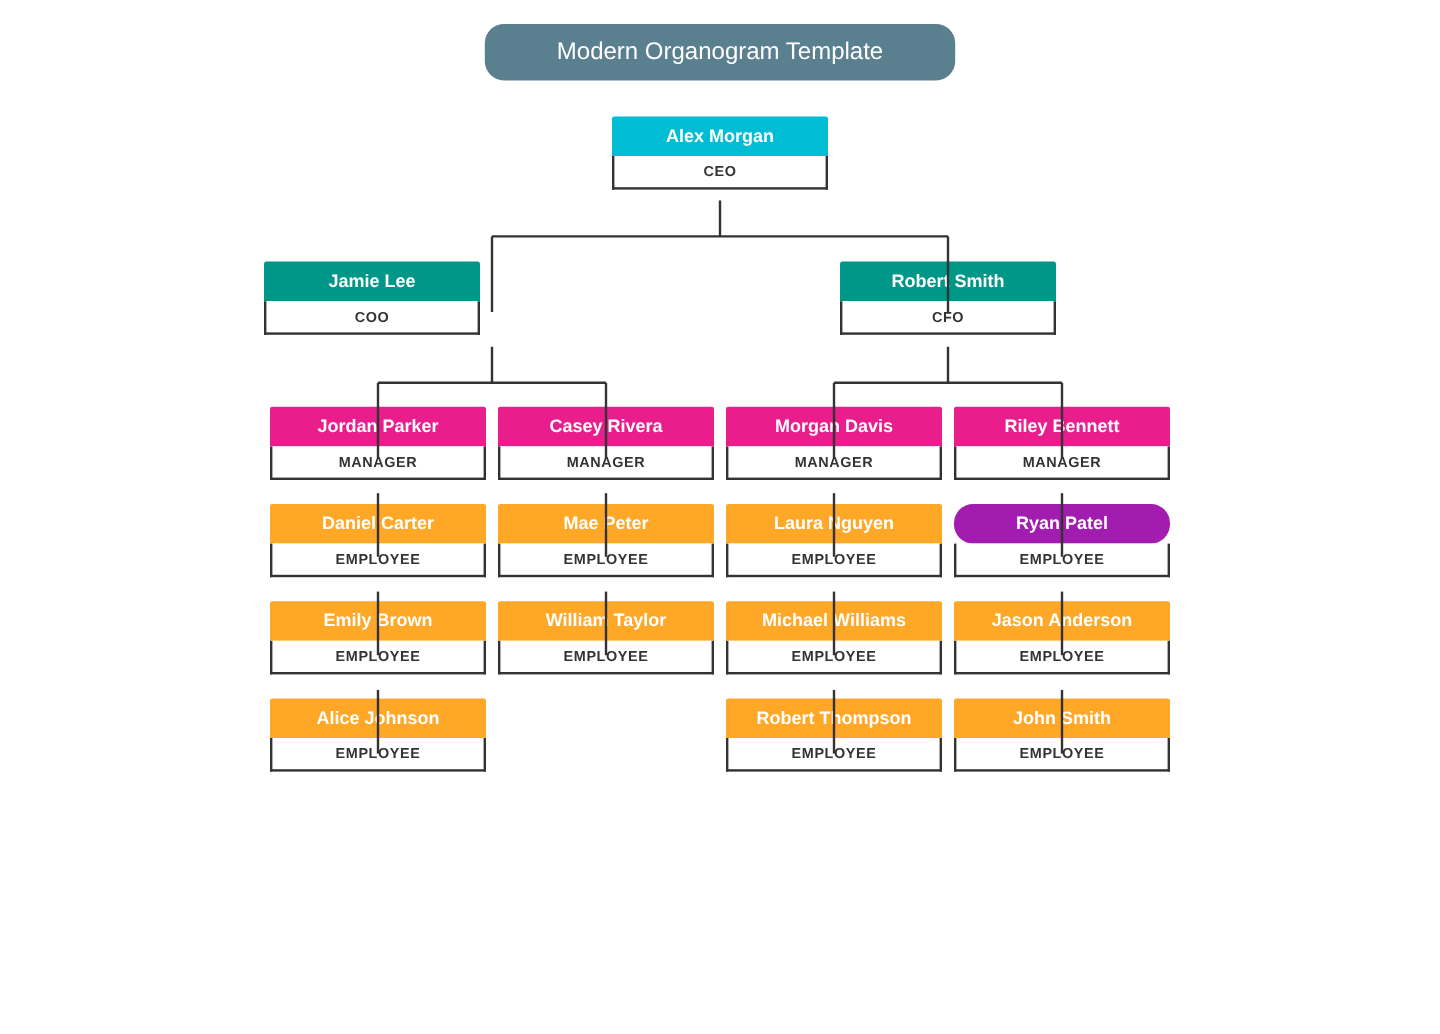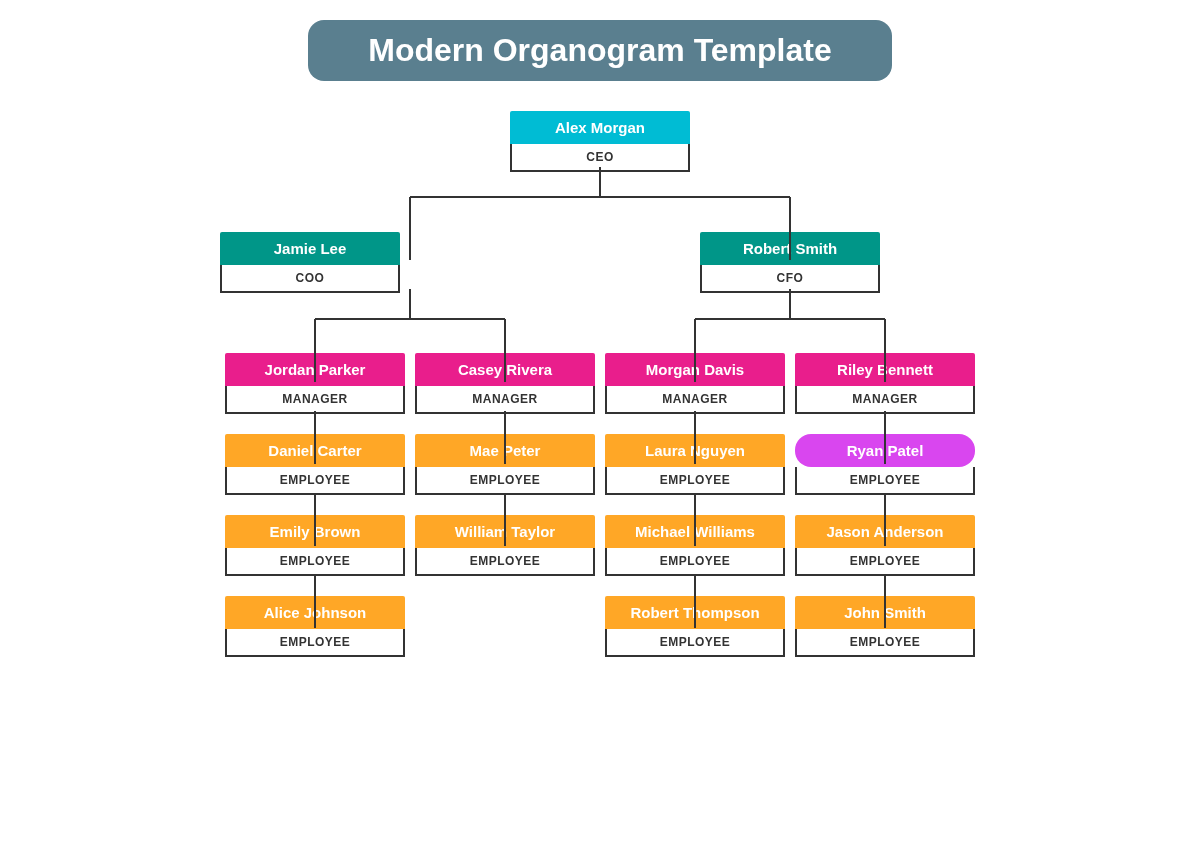--- a/index.html
+++ b/index.html
@@ -16,22 +16,22 @@
 
     
     .page-title-box {
       background: #5a7f8f;
       border-radius: 16px;
       padding: 12px 60px;
       margin-bottom: 30px;
     }
     .page-title-box span {
       color: #fff;
-      font-size: 32px;
-      font-weight: bold;
+      font-size: 20px;
+      font-weight: normal;
     }
 
     
     .org-chart {
       display: flex;
       flex-direction: column;
       align-items: center;
       width: 100%;
     }
 
@@ -205,21 +205,21 @@
 
           <div style="display:flex; flex-direction:column; align-items:center; flex:1;">
             <div class="conn-v" style="height: 30px; visibility: hidden;"></div>
             <div class="node">
               <div class="node-header" style="background:#e91e8c;">Riley Bennett</div>
               <div class="node-body">MANAGER</div>
             </div>
             <div class="conn-v" style="height: 20px; visibility: hidden;"></div>
 
             <div class="node">
-              <div class="node-header" style="background:#d946ef;border-radius:16px;">Ryan Patel</div>
+              <div class="node-header" style="background:#a21caf;border-radius:16px;">Ryan Patel</div>
               <div class="node-body">EMPLOYEE</div>
             </div>
             <div class="conn-v" style="height: 20px; visibility: hidden;"></div>
 
             <div class="node">
               <div class="node-header" style="background:#ffa726;">Jason Anderson</div>
               <div class="node-body">EMPLOYEE</div>
             </div>
             <div class="conn-v" style="height: 20px; visibility: hidden;"></div>
 

